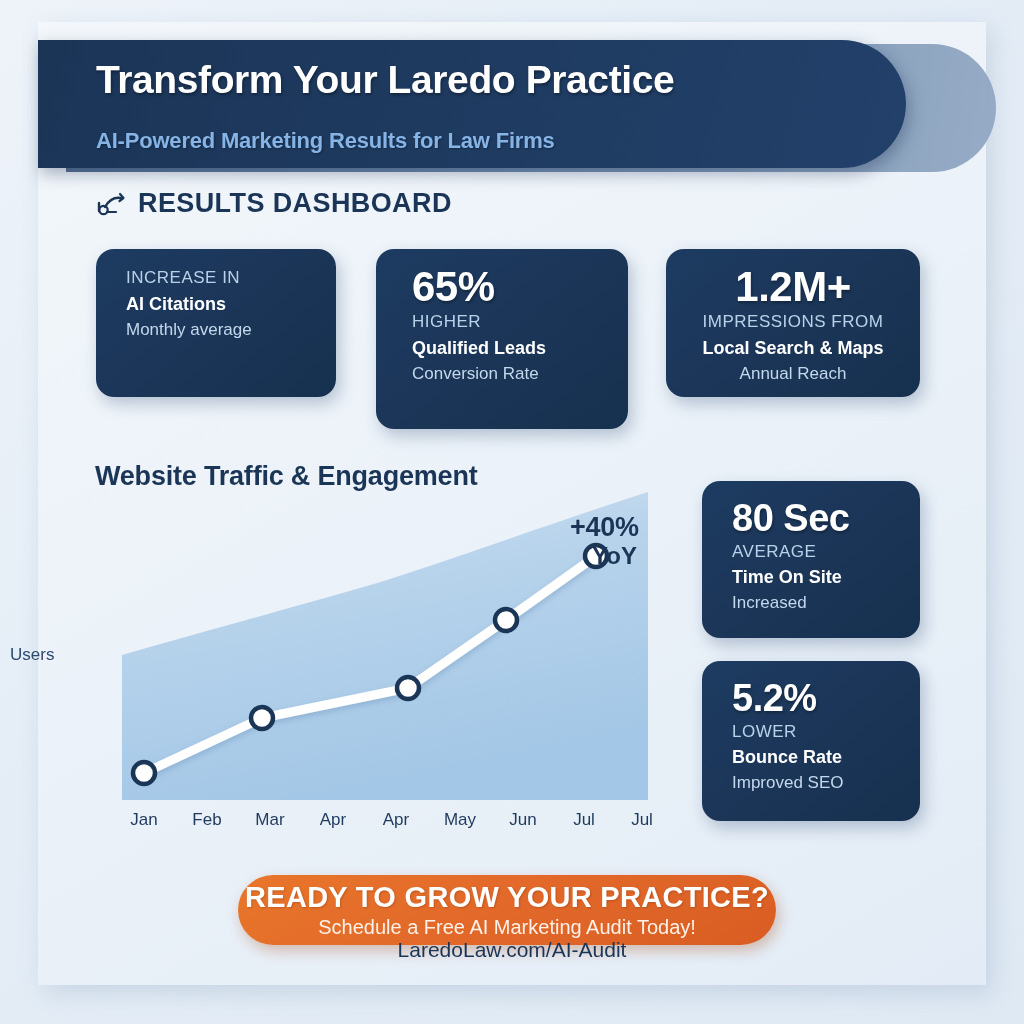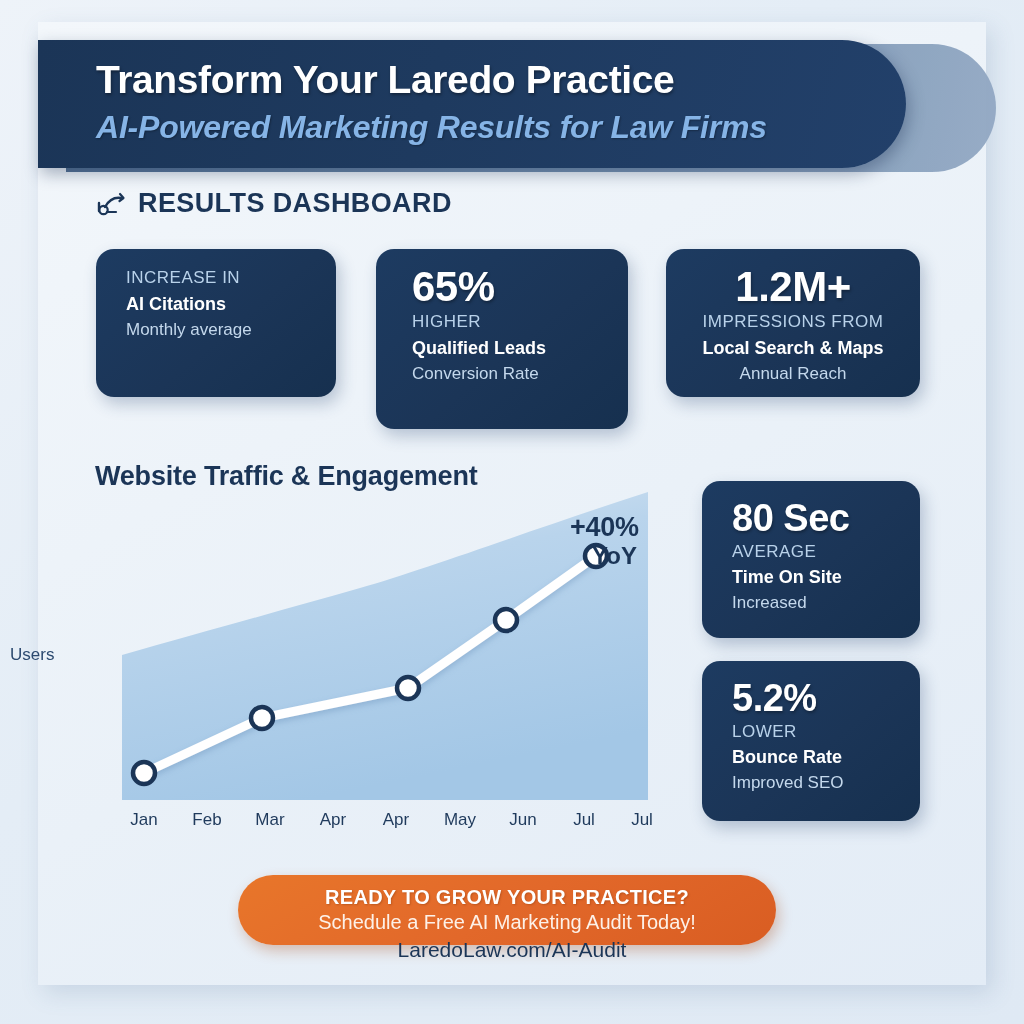--- a/index.html
+++ b/index.html
@@ -66,28 +66,27 @@
     font-size: 39px;
     font-weight: bold;
     color: #ffffff;
     letter-spacing: -0.4px;
     text-shadow: 1px 2px 3px rgba(0,0,0,0.35);
     white-space: nowrap;
   }
   #subtitle {
     position: absolute;
     left: 58px;
-    top: 69px;
-    font-size: 32px;
+    top: 88px;
+    font-size: 22px;
     font-weight: bold;
     color: #86b4e6;
     letter-spacing: -0.2px;
     text-shadow: 1px 1px 2px rgba(0,0,0,0.3);
     white-space: nowrap;
-    font-style: italic;
   }
 
   
   #section-head {
     position: absolute;
     left: 96px;
     top: 188px;
     display: flex;
     align-items: center;
     gap: 12px;
@@ -205,21 +204,21 @@
     border: none;
     cursor: pointer;
     display: flex;
     flex-direction: column;
     align-items: center;
     justify-content: center;
     gap: 2px;
     font-family: "Liberation Sans", sans-serif;
   }
   #cta-title {
-    font-size: 20px;
+    font-size: 29px;
     font-weight: bold;
     color: #ffffff;
     letter-spacing: 0.3px;
     text-shadow: 1px 1px 2px rgba(120,50,10,0.35);
   }
   #cta-sub {
     font-size: 20px;
     color: #fdf1e8;
   }
   #cta-url {

